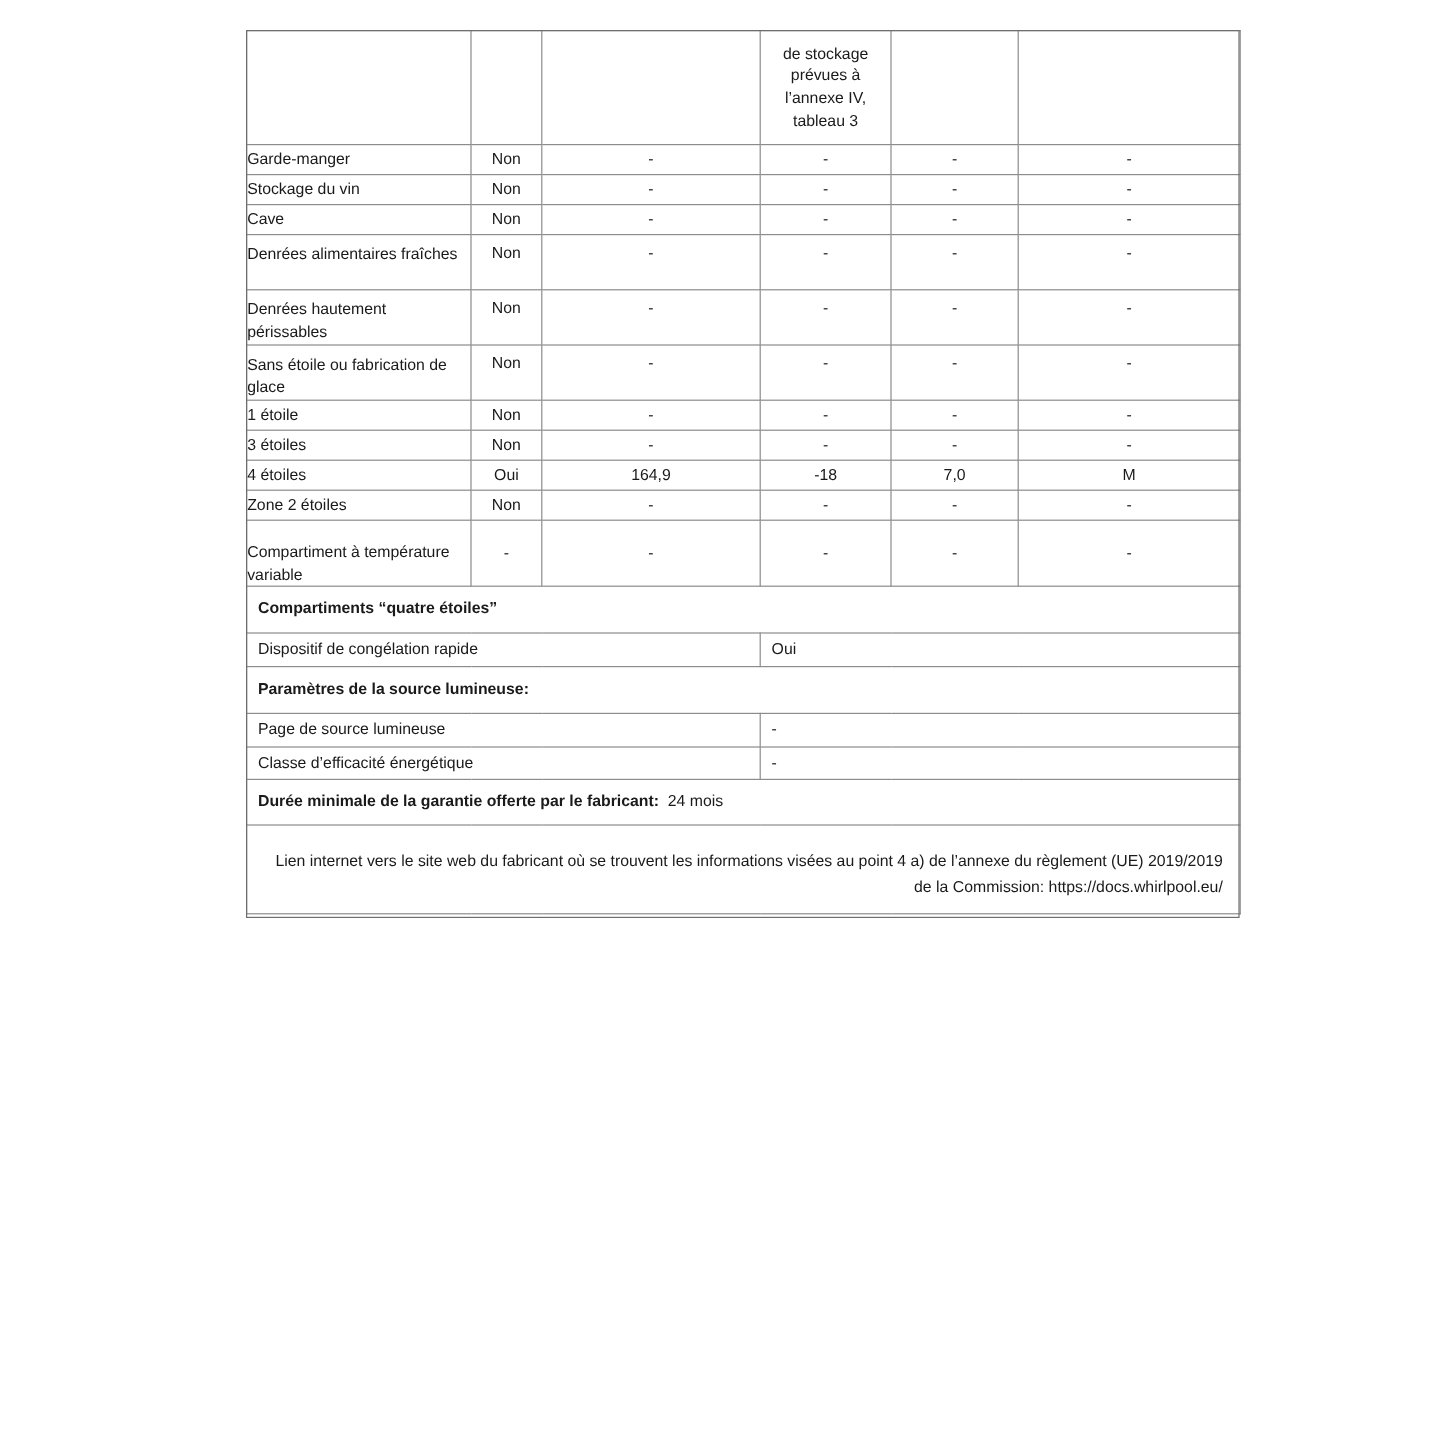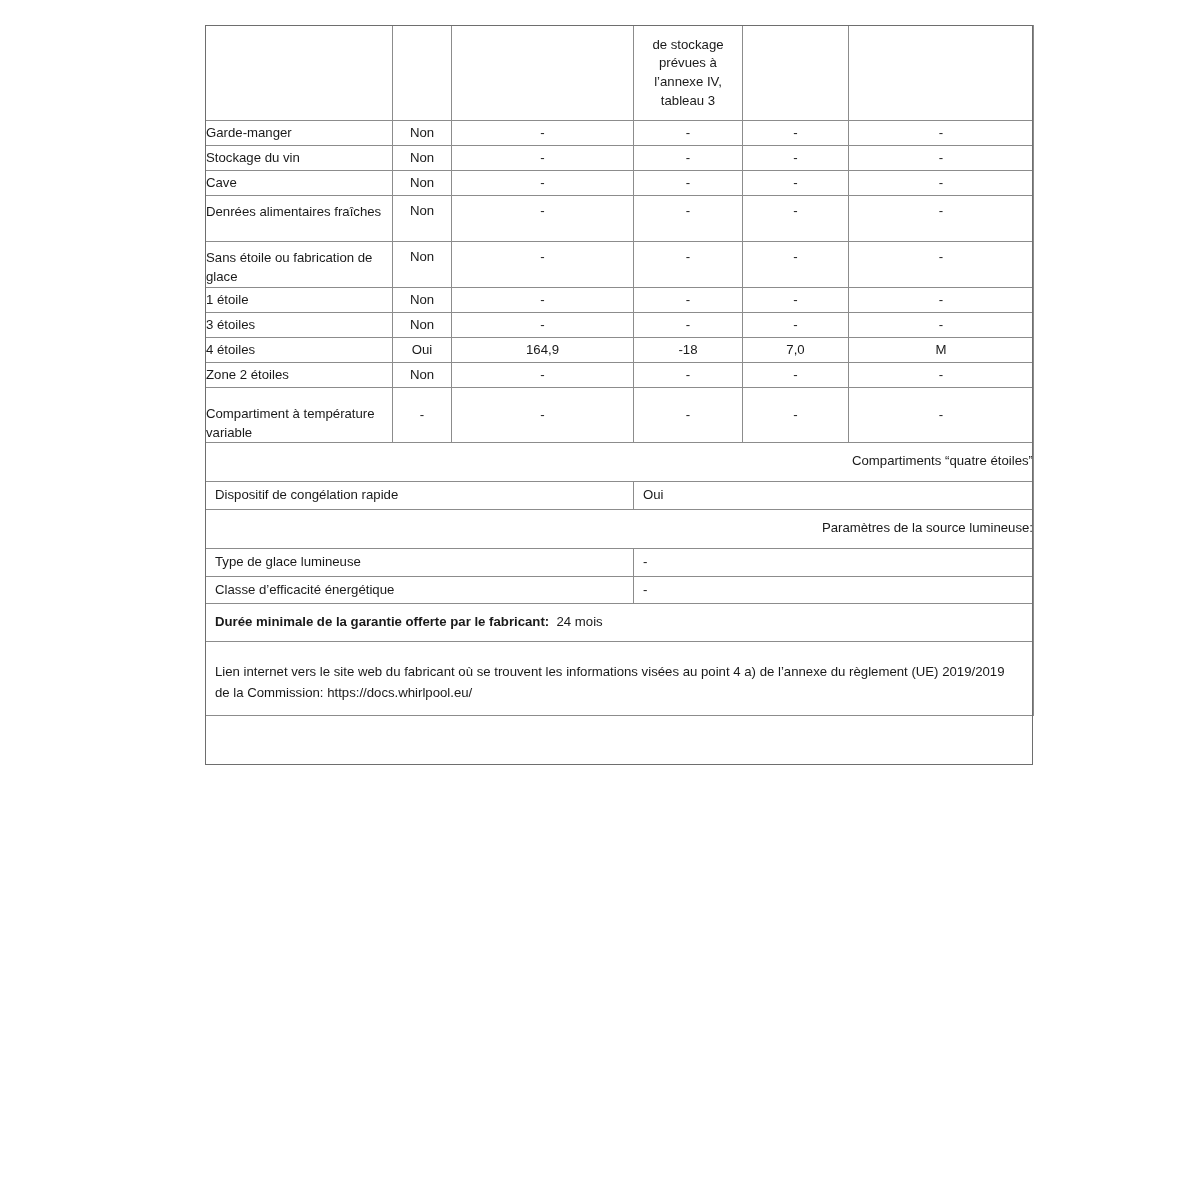--- a/index.html
+++ b/index.html
@@ -68,22 +68,22 @@
   .c-center {
     text-align: center;
     padding: 4px 2px;
   }
   .c-blank { }
 
   .two-line { line-height: 1.45; }
 
   .section-row td {
     padding: 8px 0 9px 9px;
-    font-weight: normal;
-    text-align: right;
+    font-weight: bold;
+    text-align: left;
   }
   .section-row.tall td { padding: 9px 0 11px 9px; }
 
   .kv-row td.k {
     padding: 4px 0 5px 9px;
     text-align: left;
   }
   .kv-row td.v {
     padding: 4px 0 5px 9px;
     text-align: left;
@@ -91,21 +91,21 @@
 
   .warranty td {
     padding: 9px 0 10px 9px;
     text-align: left;
   }
   .warranty .lead { font-weight: bold; }
   .warranty .val { font-weight: normal; }
 
   .note td {
     padding: 20px 14px 12px 9px;
-    text-align: left;
+    text-align: right;
     line-height: 1.55;
   }
 
   
   .hdr-frag {
     text-align: center;
     padding: 6px 4px 8px;
     line-height: 1.42;
     vertical-align: top;
   }
@@ -182,20 +182,28 @@
 
       <tr style="height:46px">
         <td class="c-label two-line" style="vertical-align:top;padding-top:6px">Denrées alimentaires fraîches</td>
         <td class="c-center" style="vertical-align:top;padding-top:6px">Non</td>
         <td class="c-center" style="vertical-align:top;padding-top:6px">-</td>
         <td class="c-center" style="vertical-align:top;padding-top:6px">-</td>
         <td class="c-center" style="vertical-align:top;padding-top:6px">-</td>
         <td class="c-center" style="vertical-align:top;padding-top:6px">-</td>
       </tr>
 
+      <tr style="height:46px">
+        <td class="c-label two-line" style="vertical-align:top;padding-top:6px">Denrées hautement périssables</td>
+        <td class="c-center" style="vertical-align:top;padding-top:6px">Non</td>
+        <td class="c-center" style="vertical-align:top;padding-top:6px">-</td>
+        <td class="c-center" style="vertical-align:top;padding-top:6px">-</td>
+        <td class="c-center" style="vertical-align:top;padding-top:6px">-</td>
+        <td class="c-center" style="vertical-align:top;padding-top:6px">-</td>
+      </tr>
 
       <tr style="height:46px">
         <td class="c-label two-line" style="vertical-align:top;padding-top:6px">Sans étoile ou fabrication de glace</td>
         <td class="c-center" style="vertical-align:top;padding-top:6px">Non</td>
         <td class="c-center" style="vertical-align:top;padding-top:6px">-</td>
         <td class="c-center" style="vertical-align:top;padding-top:6px">-</td>
         <td class="c-center" style="vertical-align:top;padding-top:6px">-</td>
         <td class="c-center" style="vertical-align:top;padding-top:6px">-</td>
       </tr>
 
@@ -252,21 +260,21 @@
       <tr class="kv-row" style="height:26px">
         <td class="k" colspan="3">Dispositif de congélation rapide</td>
         <td class="v" colspan="3">Oui</td>
       </tr>
 
       <tr class="section-row tall" style="height:33px">
         <td colspan="6">Paramètres de la source lumineuse:</td>
       </tr>
 
       <tr class="kv-row" style="height:25px">
-        <td class="k" colspan="3">Type de glace lumineuse</td>
+        <td class="k" colspan="3">Page de source lumineuse</td>
         <td class="v" colspan="3">-</td>
       </tr>
 
       <tr class="kv-row" style="height:25px">
         <td class="k" colspan="3">Classe d’efficacité énergétique</td>
         <td class="v" colspan="3">-</td>
       </tr>
 
       <tr class="warranty" style="height:33px">
         <td colspan="6">

